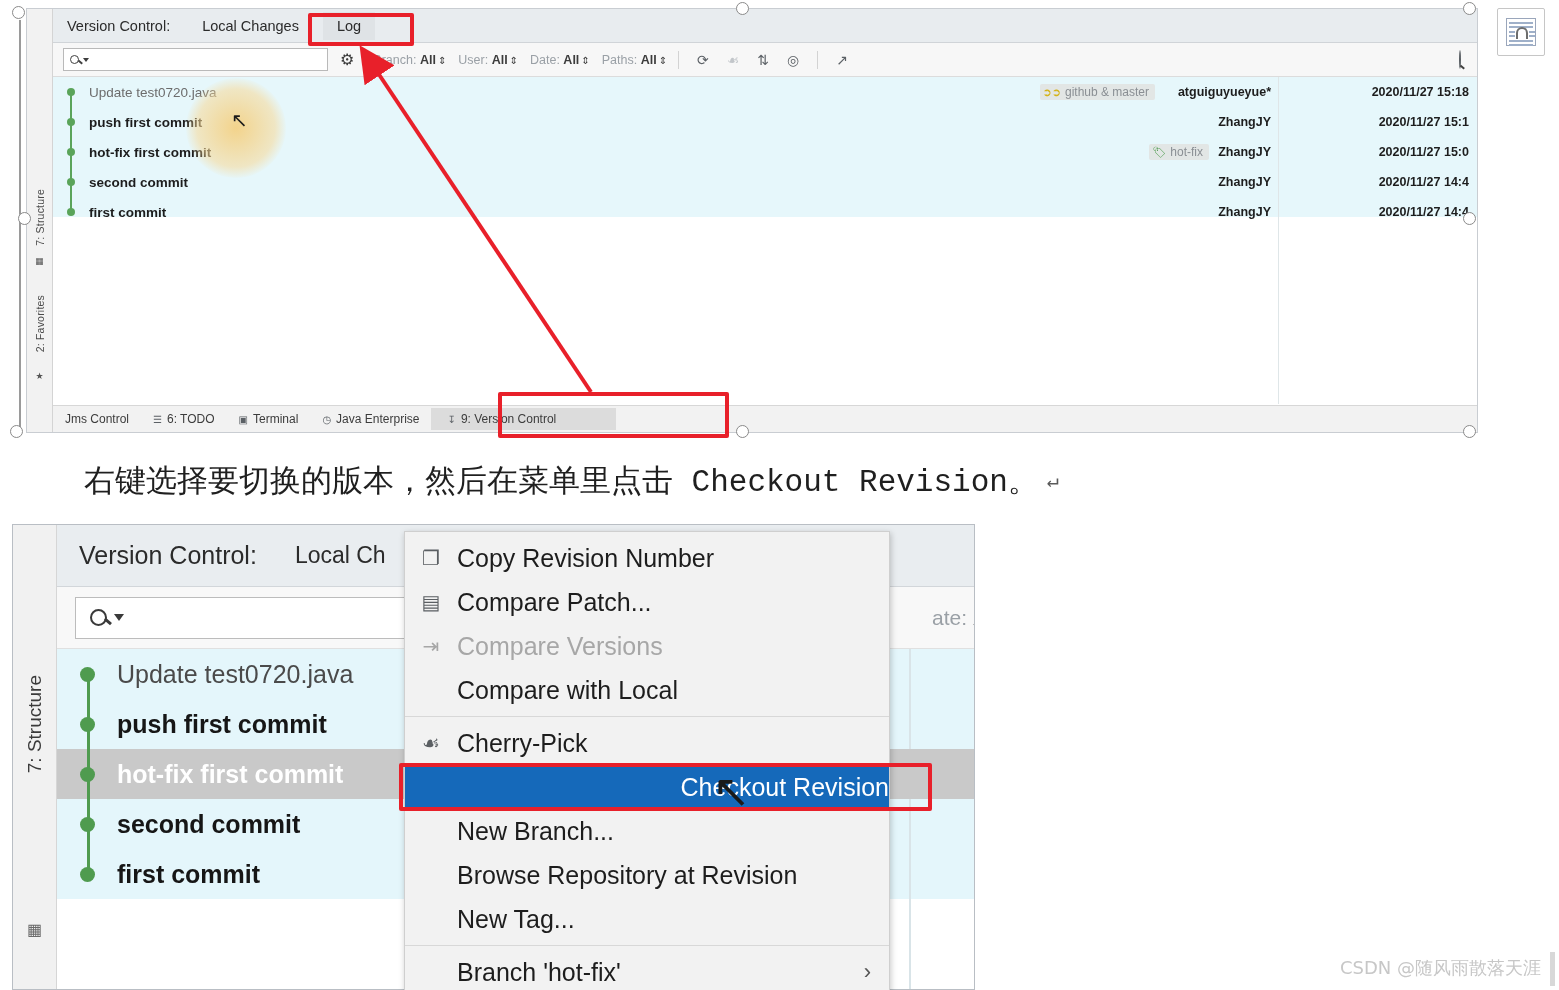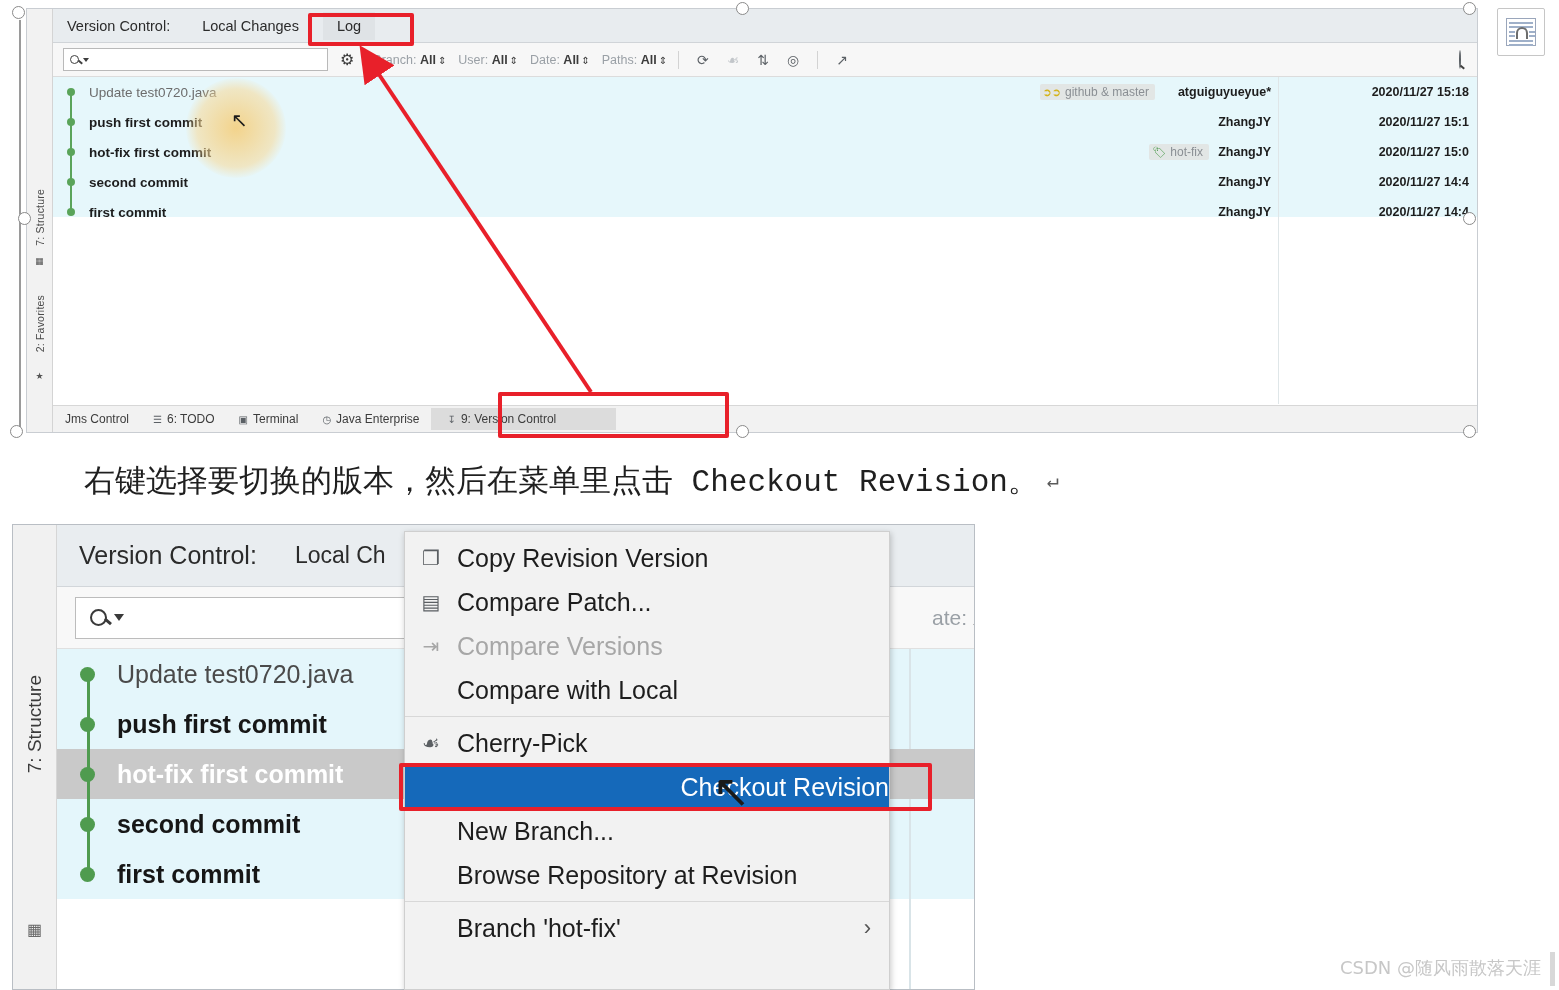--- a/index.html
+++ b/index.html
@@ -449,21 +449,21 @@
         </div>
         <div class="b-subject">first commit</div>
       </div>
     </div>
 
   </div>
 
   <div id="ctx-menu">
     <div class="mi">
       <span class="mi-ico">❐</span>
-      <span class="mi-label">Copy Revision Version</span>
+      <span class="mi-label">Copy Revision Number</span>
     </div>
     <div class="mi">
       <span class="mi-ico">▤</span>
       <span class="mi-label">Compare Patch...</span>
     </div>
     <div class="mi disabled">
       <span class="mi-ico">⇥</span>
       <span class="mi-label">Compare Versions</span>
     </div>
     <div class="mi">
@@ -480,20 +480,24 @@
       <span class="mi-label">Checkout Revision</span>
     </div>
     <div class="mi">
       <span class="mi-ico"></span>
       <span class="mi-label">New Branch...</span>
     </div>
     <div class="mi">
       <span class="mi-ico"></span>
       <span class="mi-label">Browse Repository at Revision</span>
     </div>
+    <div class="mi">
+      <span class="mi-ico"></span>
+      <span class="mi-label">New Tag...</span>
+    </div>
     <div class="mi-sep"></div>
     <div class="mi">
       <span class="mi-ico"></span>
       <span class="mi-label">Branch 'hot-fix'</span>
       <span class="mi-arrow">›</span>
     </div>
   </div>
 
   <div class="redbox" style="left:399px; top:763px; width:533px; height:48px;"></div>
 

